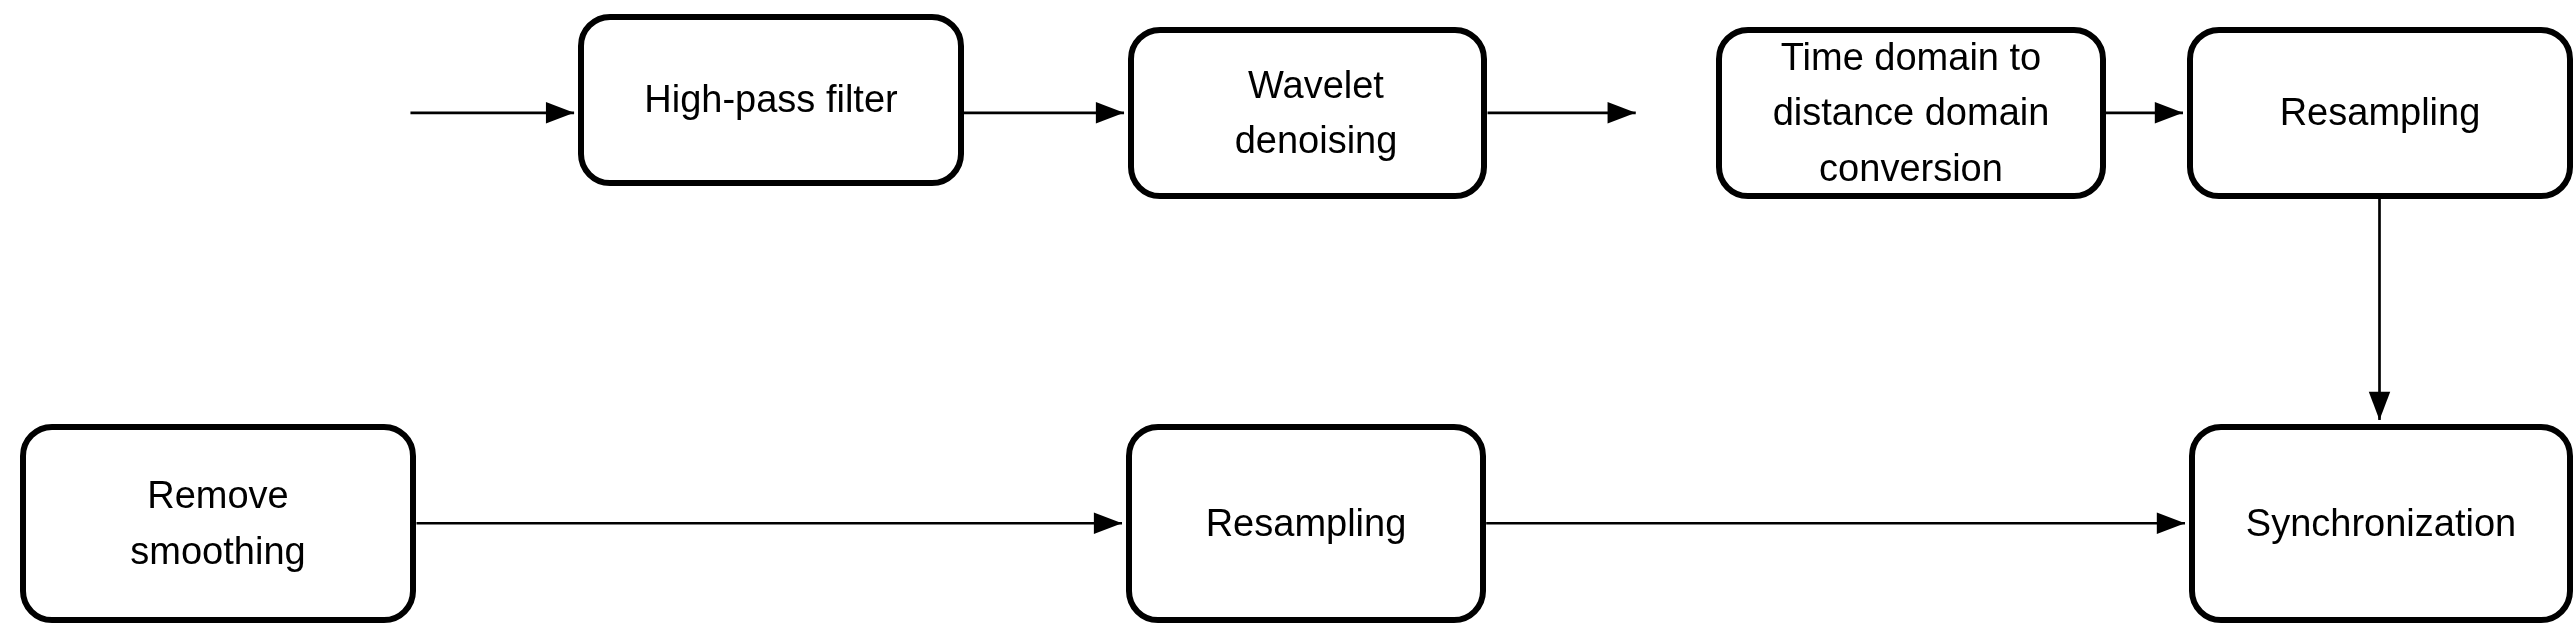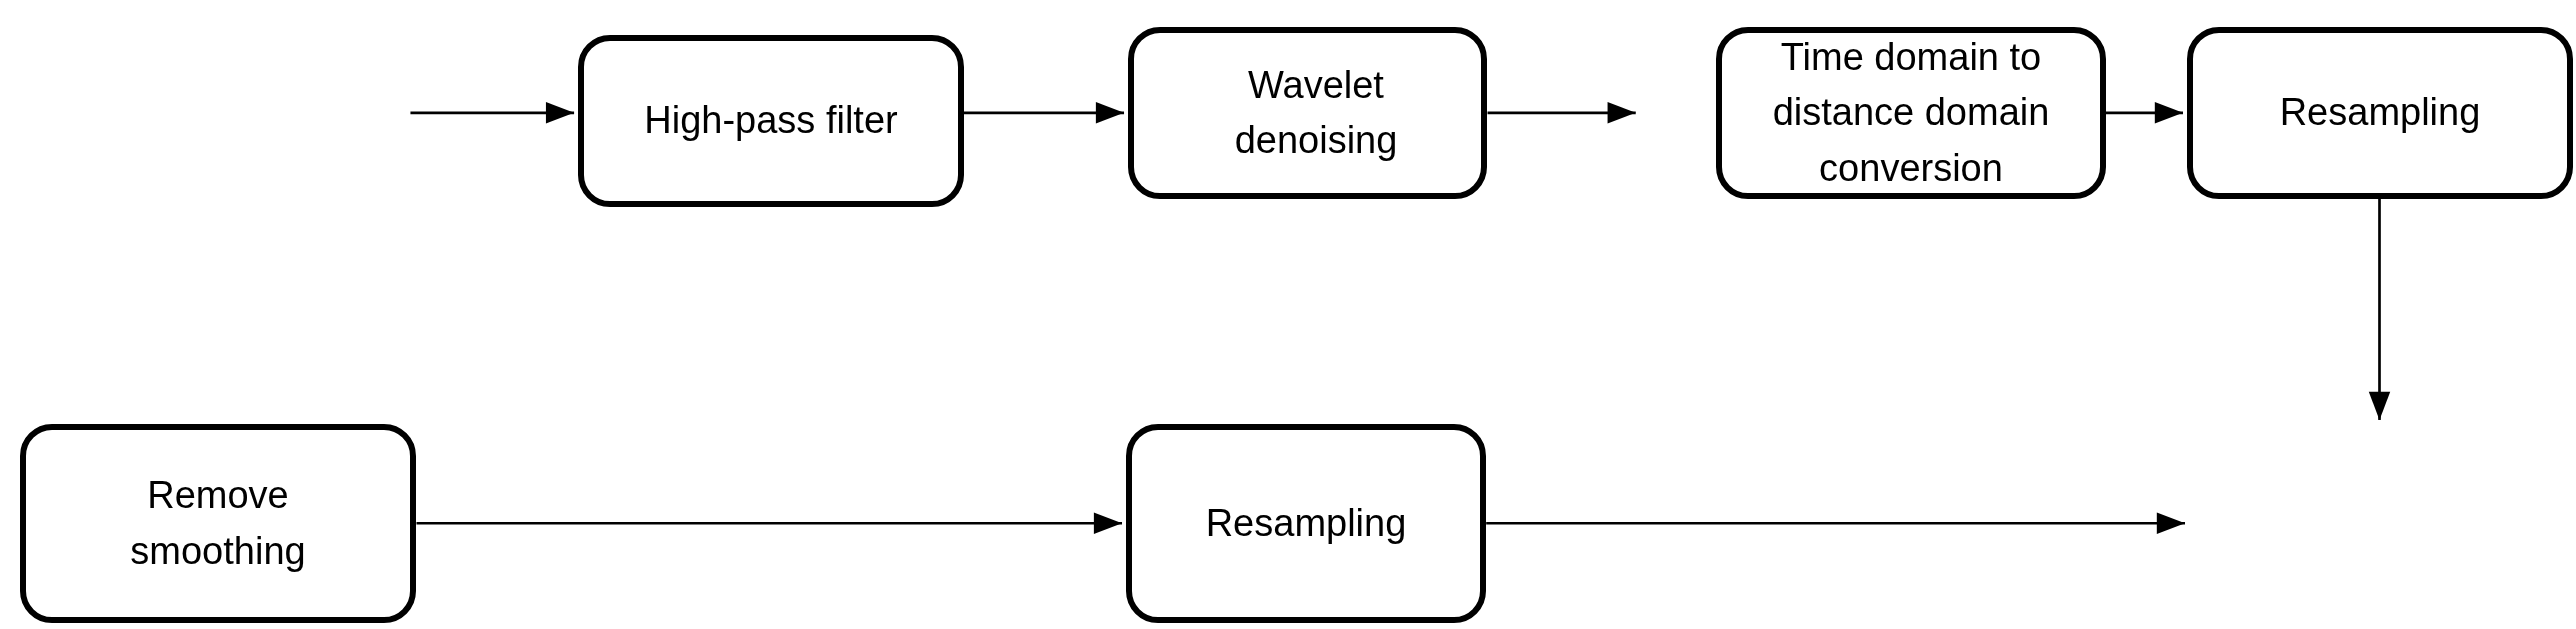--- a/index.html
+++ b/index.html
@@ -36,21 +36,21 @@
     color: #000000;
     font-size: 38px;
     line-height: 1.45;
     padding: 0 12px;
   }
   .node-label {
     white-space: pre-line;
   }
   
   .b1 { left: 20px;   top: 27px;  width: 390px; height: 172px; }
-  .b2 { left: 578px;  top: 35px;  width: 386px; height: 172px; }
+  .b2 { left: 578px;  top: 14px;  width: 386px; height: 172px; }
   .b3 { left: 1128px; top: 27px;  width: 359px; height: 172px; padding-left: 29px; }
   .b4 { left: 1716px; top: 27px;  width: 390px; height: 172px; }
   .b5 { left: 2187px; top: 27px;  width: 386px; height: 172px; }
   
   .b6 { left: 20px;   top: 424px; width: 396px; height: 199px; }
   .b7 { left: 1126px; top: 424px; width: 360px; height: 199px; }
   .b8 { left: 2189px; top: 424px; width: 384px; height: 199px; }
 </style>
 </head>
 <body>
@@ -94,15 +94,18 @@
 
   <div class="node b6">
     <span class="node-label">Remove
 smoothing</span>
   </div>
 
   <div class="node b7">
     <span class="node-label">Resampling</span>
   </div>
 
+  <div class="node b8">
+    <span class="node-label">Synchronization</span>
+  </div>
 
 </div>
 
 
 </body></html>

